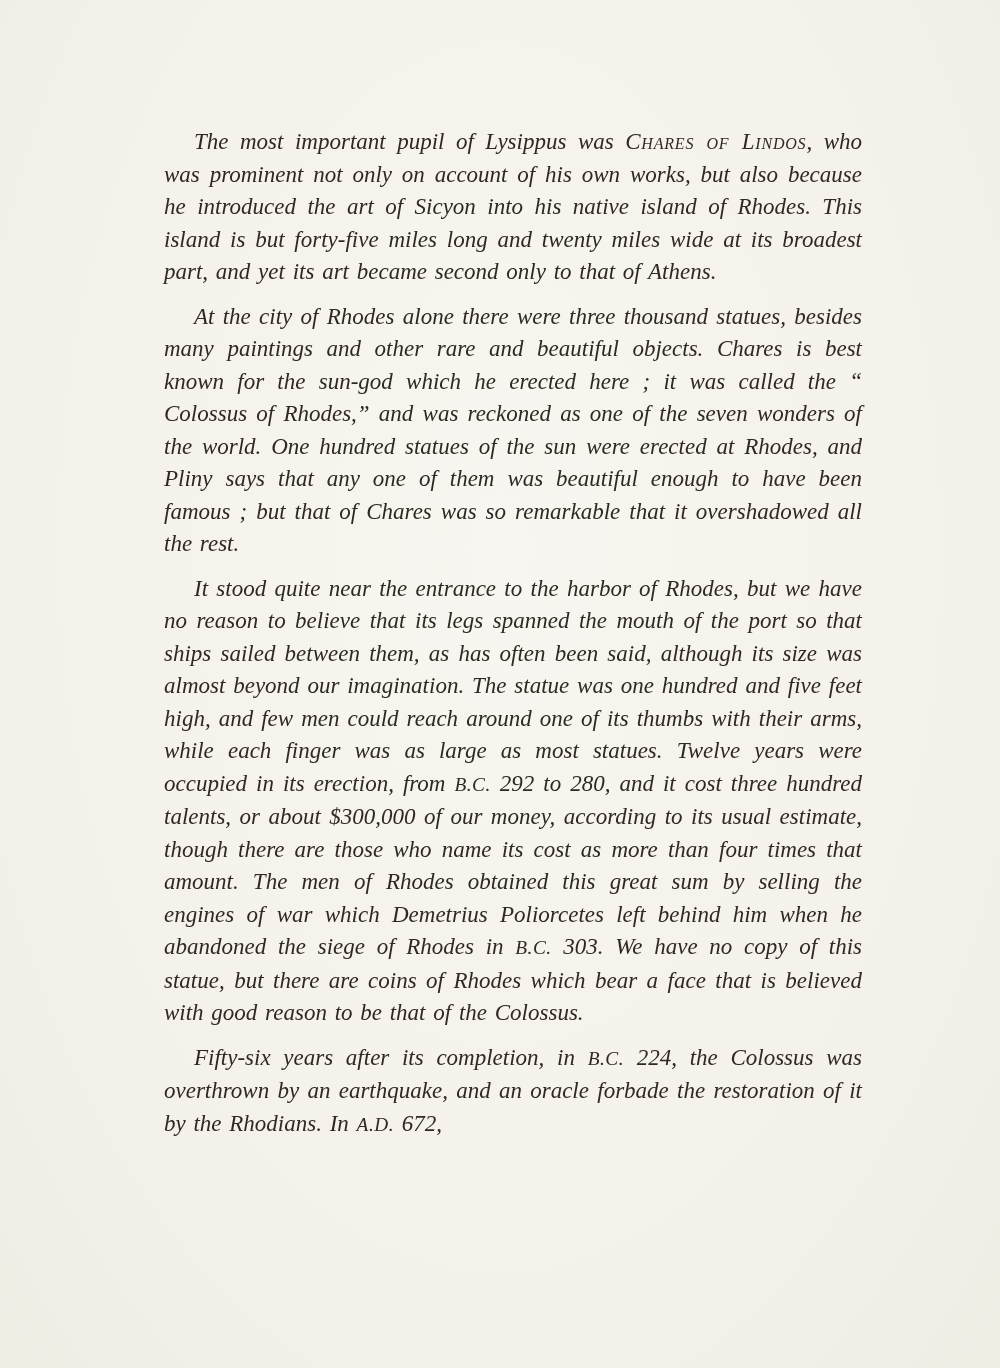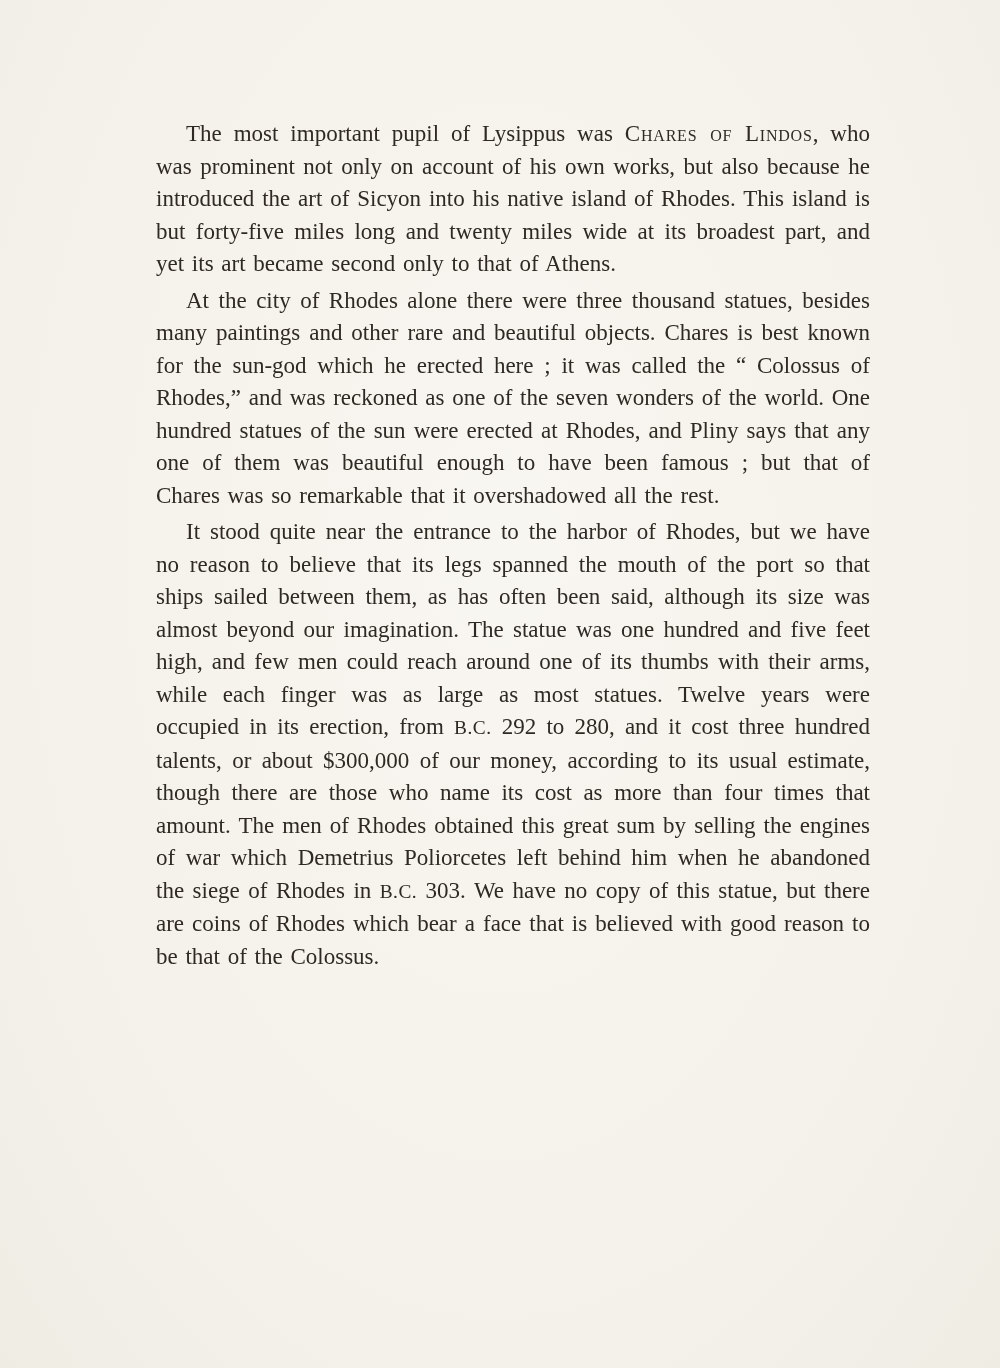--- a/index.html
+++ b/index.html
@@ -44,22 +44,23 @@
     position: absolute;
     top: 114px;
     left: 152px;
     width: 722px;
     font-size: 23px;
     line-height: 32.5px;
     text-align: justify;
     word-spacing: 2px;
   }
   .para {
-    margin: 4px;
+    margin: 12px;
     text-indent: 30px;
+    font-style: italic;
   }
   .smallcaps {
     font-variant: small-caps;
     letter-spacing: 0.8px;
   }
   .abbr {
     font-size: 0.84em;
     letter-spacing: 0.5px;
   }
 </style>
@@ -70,16 +71,17 @@
 
 
   <div class="body-text">
 
     <p class="para"><span>The most important pupil of Lysippus was </span><span class="smallcaps">Chares of Lindos</span><span>, who was prominent not only on account of his own works, but also because he introduced the art of Sicyon into his native island of Rhodes. This island is but forty-five miles long and twenty miles wide at its broadest part, and yet its art became second only to that of Athens.</span></p>
 
     <p class="para"><span>At the city of Rhodes alone there were three thousand statues, besides many paintings and other rare and beautiful objects. Chares is best known for the sun-god which he erected here ; it was called the “ Colossus of Rhodes,” and was reckoned as one of the seven wonders of the world. One hundred statues of the sun were erected at Rhodes, and Pliny says that any one of them was beautiful enough to have been famous ; but that of Chares was so remarkable that it overshadowed all the rest.</span></p>
 
     <p class="para"><span>It stood quite near the entrance to the harbor of Rhodes, but we have no reason to believe that its legs spanned the mouth of the port so that ships sailed between them, as has often been said, although its size was almost beyond our imagination. The statue was one hundred and five feet high, and few men could reach around one of its thumbs with their arms, while each finger was as large as most statues. Twelve years were occupied in its erection, from </span><span class="abbr">B.C.</span><span> 292 to 280, and it cost three hundred talents, or about $300,000 of our money, according to its usual estimate, though there are those who name its cost as more than four times that amount. The men of Rhodes obtained this great sum by selling the engines of war which Demetrius Poliorcetes left behind him when he abandoned the siege of Rhodes in </span><span class="abbr">B.C.</span><span> 303. We have no copy of this statue, but there are coins of Rhodes which bear a face that is believed with good reason to be that of the Colossus.</span></p>
 
+    <p class="para"><span>Fifty-six years after its completion, in </span><span class="abbr">B.C.</span><span> 224, the Colossus was overthrown by an earthquake, and an oracle forbade the restoration of it by the Rhodians. In </span><span class="abbr">A.D.</span><span> 672,</span></p>
 
   </div>
 
 </div>
 
 </body></html>

